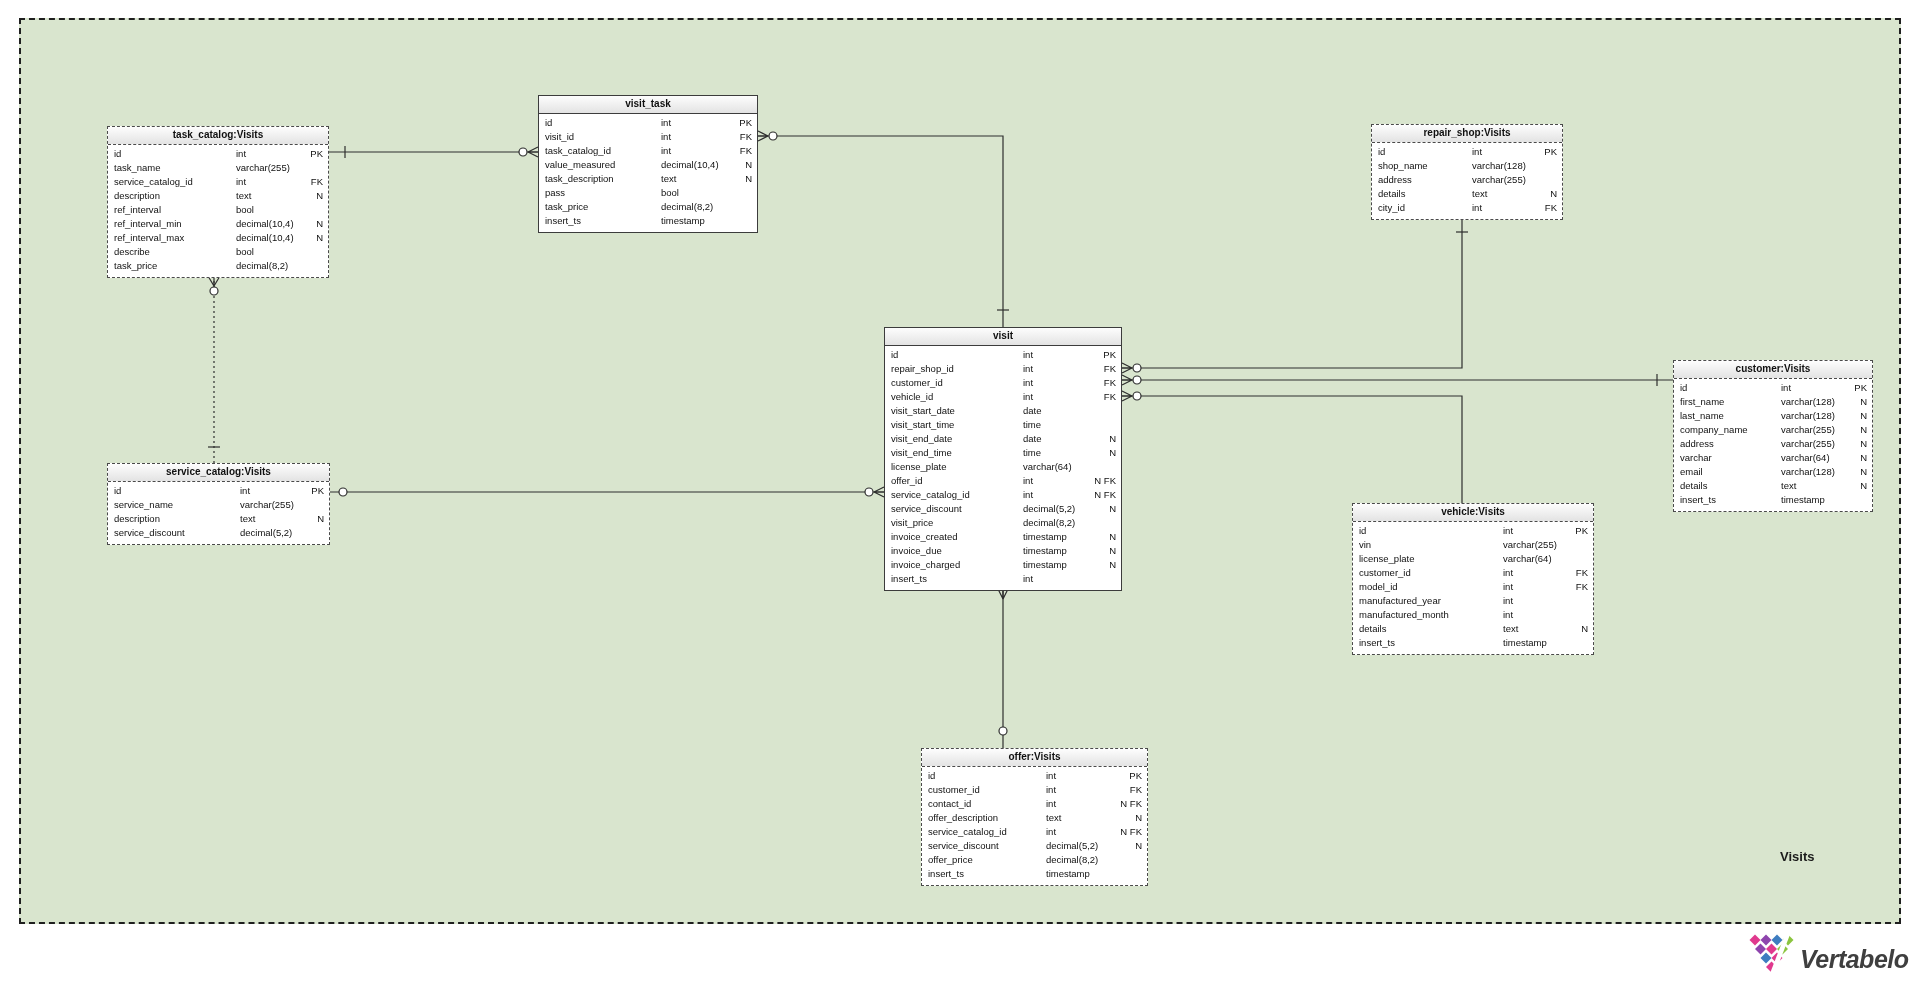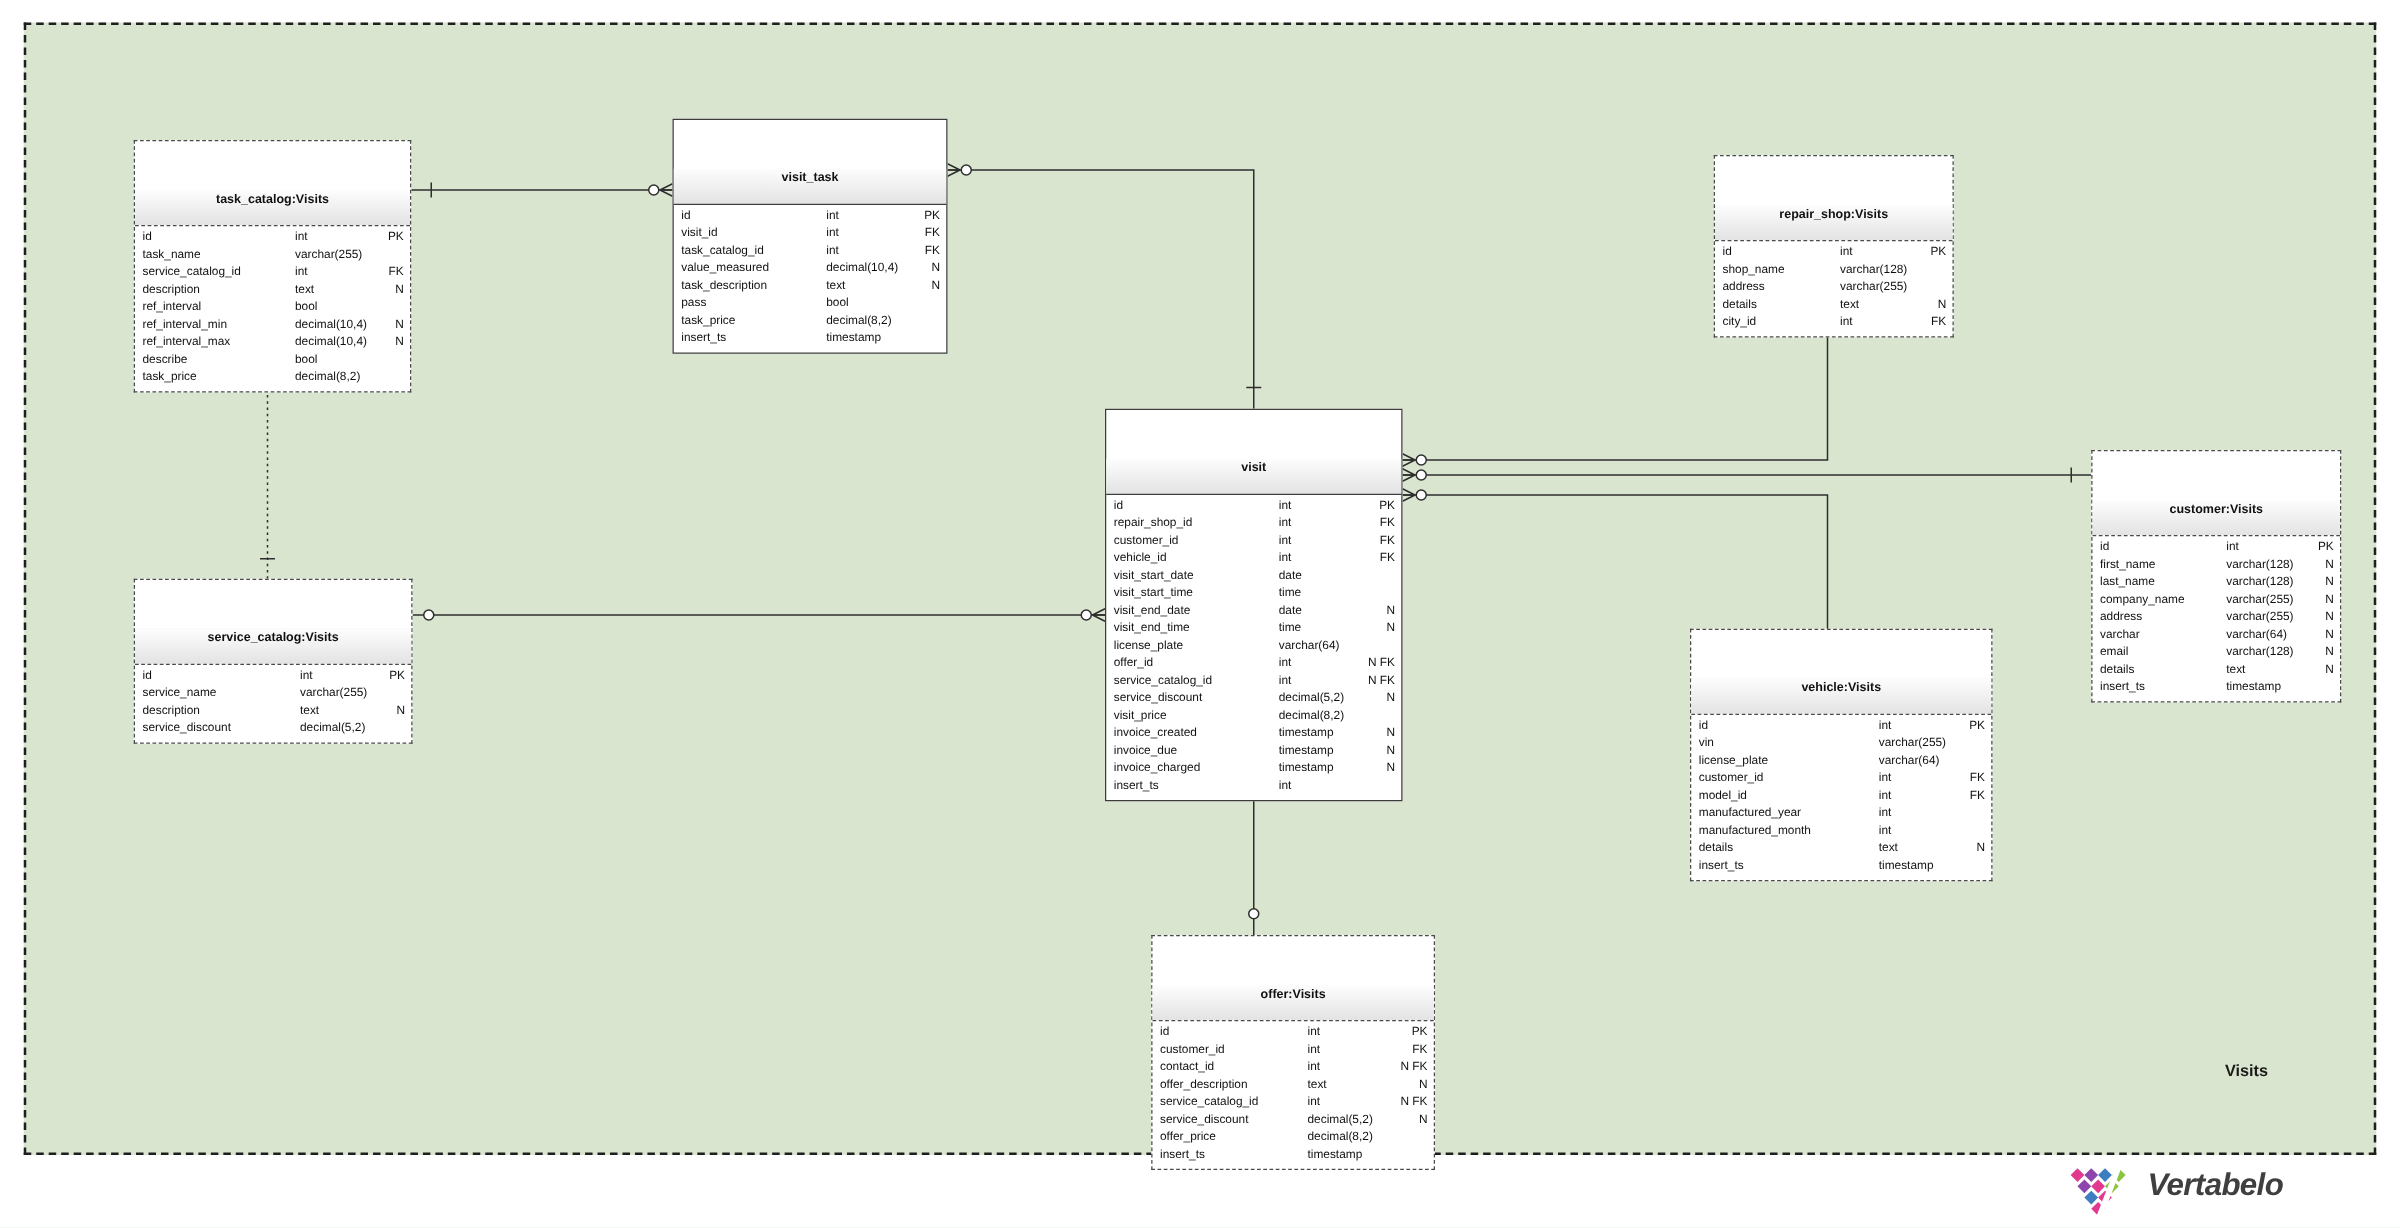--- a/index.html
+++ b/index.html
@@ -10,31 +10,31 @@
   .diagram-area { position:absolute; left:19px; top:18px; width:1882px; height:906px;
                   background:#d9e5ce; border:2px dashed #1f1f1f; }
 
   svg.rel-layer { position:absolute; left:0; top:0; width:1920px; height:982px; pointer-events:none; }
   svg.rel-layer path, svg.rel-layer line { stroke:#2e2e2e; stroke-width:1.2; fill:none; }
   svg.rel-layer circle { stroke:#2e2e2e; stroke-width:1.2; fill:#ffffff; }
 
   .table { position:absolute; background:#ffffff; border:1px solid #3c3c3c;
            font-size:9.5px; line-height:14px; color:#101010; }
   .table.dashed { border-style:dashed; border-color:#4a4a4a; }
-  .thead { height:29px; line-height:16px; text-align:center; font-weight:bold; font-size:10px;
-           background:linear-gradient(#fdfdfd,#e3e3e3); border-bottom:1px solid #3c3c3c;margin-top:39px; }
+  .thead { height:18px; line-height:16px; text-align:center; font-weight:bold; font-size:10px;
+           background:linear-gradient(#fdfdfd,#e3e3e3); border-bottom:1px solid #3c3c3c; }
   .table.dashed .thead { border-bottom-style:dashed; border-bottom-color:#4a4a4a; }
   .tbody { padding:2px 0 4px; }
   .trow { position:relative; height:14px; padding-left:6px; white-space:nowrap; }
   .ctype { position:absolute; left:var(--type-x); }
   .cflags { position:absolute; right:5px; }
 
   .area-label { position:absolute; left:1769px; top:849px; font-size:13px; font-weight:bold; color:#1b1b1b;margin-left:11px; }
 
-  .brand { position:absolute; left:1656px; top:934px; display:flex; align-items:flex-start; gap:16px; }
+  .brand { position:absolute; left:1749px; top:934px; display:flex; align-items:flex-end; gap:5px; }
   .brand-text { font-size:25px; font-weight:bold; font-style:italic; color:#3f3f3f; letter-spacing:-0.5px; }
 </style>
 </head>
 <body>
 
 <div class="stage">
 
   <div class="diagram-area"></div>
 
   <svg class="rel-layer">
@@ -88,21 +88,21 @@
       <path d="M1456,507 L1468,507"></path>
     </g>
 
     <g>
       <path d="M1003,589 L1003,748"></path>
       <path d="M998,589 L1003,599 L1003,589 M1003,599 L1008,589"></path>
       <circle cx="1003" cy="731" r="4"></circle>
     </g>
   </svg>
 
-  <div class="table dashed" style="left:107px;top:112px;width:222px;--type-x:128px">
+  <div class="table dashed" style="left:107px;top:126px;width:222px;--type-x:128px">
     <div class="thead">task_catalog:Visits</div>
     <div class="tbody">
         <div class="trow"><span class="cname">id</span><span class="ctype">int</span><span class="cflags">PK</span></div>
         <div class="trow"><span class="cname">task_name</span><span class="ctype">varchar(255)</span><span class="cflags"></span></div>
         <div class="trow"><span class="cname">service_catalog_id</span><span class="ctype">int</span><span class="cflags">FK</span></div>
         <div class="trow"><span class="cname">description</span><span class="ctype">text</span><span class="cflags">N</span></div>
         <div class="trow"><span class="cname">ref_interval</span><span class="ctype">bool</span><span class="cflags"></span></div>
         <div class="trow"><span class="cname">ref_interval_min</span><span class="ctype">decimal(10,4)</span><span class="cflags">N</span></div>
         <div class="trow"><span class="cname">ref_interval_max</span><span class="ctype">decimal(10,4)</span><span class="cflags">N</span></div>
         <div class="trow"><span class="cname">describe</span><span class="ctype">bool</span><span class="cflags"></span></div>

